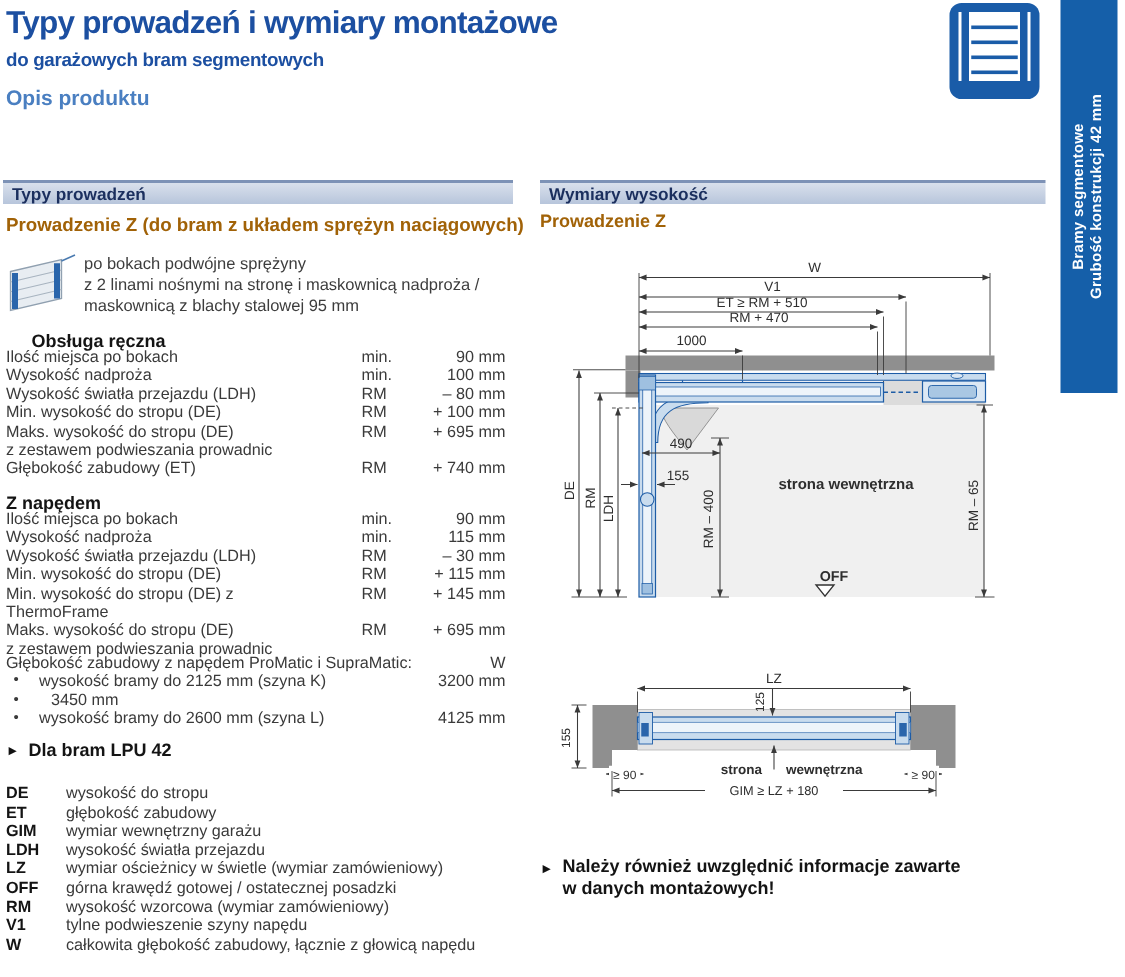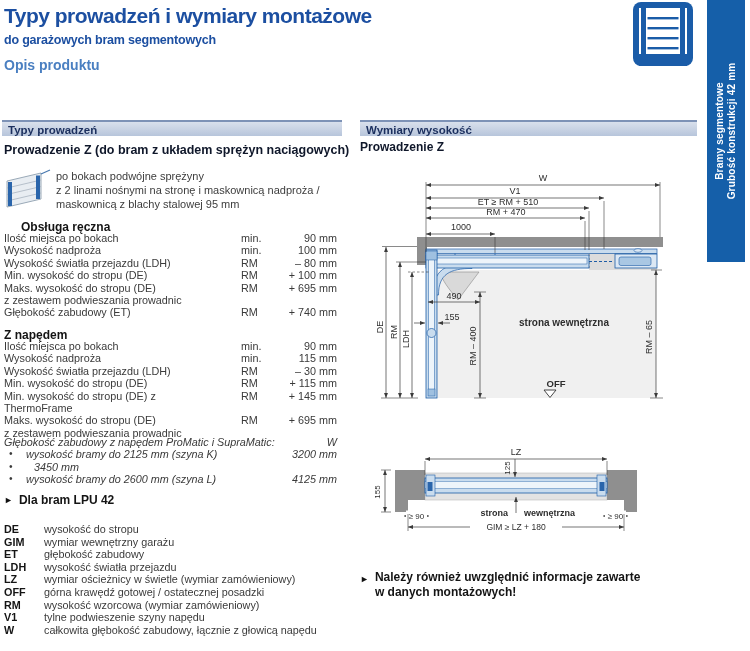--- a/index.html
+++ b/index.html
@@ -15,21 +15,21 @@
   .sidebar-inner{position:absolute;left:0;top:0;width:262px;height:38px;
       transform-origin:0 0;transform:rotate(-90deg) translate(-262px,0);
       display:flex;flex-direction:column;justify-content:center;text-align:center;
       color:#fff;font-weight:bold;font-size:10px;line-height:12.5px;letter-spacing:0.2px;}
   
   .hbar{top:120px;height:16px;background:linear-gradient(#d9e0ec,#b7c5db);
       border-top:2px solid #7d92b6;color:#1b2f5e;font-weight:bold;font-size:11.5px;
       line-height:16px;padding-left:6px;box-sizing:border-box;}
   .hbar-left{left:2px;width:340px;}
   .hbar-right{left:360px;width:337px;}
-  .lead{font-weight:bold;color:#0f172a;font-size:12.5px;}
+  .lead{font-weight:bold;color:#a16207;font-size:12.5px;}
   .lead-left{left:4px;top:143px;}
   .lead-right{left:360px;top:140px;font-size:12px;}
   .springicon{left:5px;top:169px;width:46px;height:42px;}
   .feature{left:56px;top:169px;width:285px;font-size:11px;line-height:14px;color:#3d3d3d;}
   .sect{font-weight:bold;color:#141414;font-size:12px;}
   .table{left:4px;width:333px;font-size:10.8px;line-height:12.4px;color:#3a3a3a;}
   .trow{display:flex;}
   .tn{flex:1;}
   .tq{width:36px;margin-left:28px;}
   .tv{width:60px;text-align:right;}
@@ -168,21 +168,21 @@
       <span class="tq">RM</span>
       <span class="tv">+ 695 mm</span>
     </div>
   <div class="trow">
       <span class="tn">z zestawem podwieszania prowadnic</span>
       <span class="tq"></span>
       <span class="tv"></span>
     </div>
 </div>
 
-<div class="abs table" style="top:436px;font-style:italic;">
+<div class="abs table" style="top:436px;">
   <div class="trow">
       <span class="tn">Głębokość zabudowy z napędem ProMatic i SupraMatic:</span>
       <span class="tv">W</span>
     </div>
   <div class="drow">
       <span class="db">•</span>
       <span class="dn" style="padding-left:7px;">wysokość bramy do 2125 mm (szyna K)</span>
       <span class="dv">3200 mm</span>
     </div>
   <div class="drow">
@@ -200,26 +200,26 @@
   <span class="tri">►</span>
   <span>Dla bram LPU 42</span>
 </div>
 
 <div class="abs legend">
   <div class="lrow">
       <span class="lterm">DE</span>
       <span class="ldesc">wysokość do stropu</span>
     </div>
   <div class="lrow">
+      <span class="lterm">ET</span>
+      <span class="ldesc">głębokość zabudowy</span>
+    </div>
+  <div class="lrow">
       <span class="lterm">GIM</span>
       <span class="ldesc">wymiar wewnętrzny garażu</span>
-    </div>
-  <div class="lrow">
-      <span class="lterm">ET</span>
-      <span class="ldesc">głębokość zabudowy</span>
     </div>
   <div class="lrow">
       <span class="lterm">LDH</span>
       <span class="ldesc">wysokość światła przejazdu</span>
     </div>
   <div class="lrow">
       <span class="lterm">LZ</span>
       <span class="ldesc">wymiar ościeżnicy w świetle (wymiar zamówieniowy)</span>
     </div>
   <div class="lrow">

